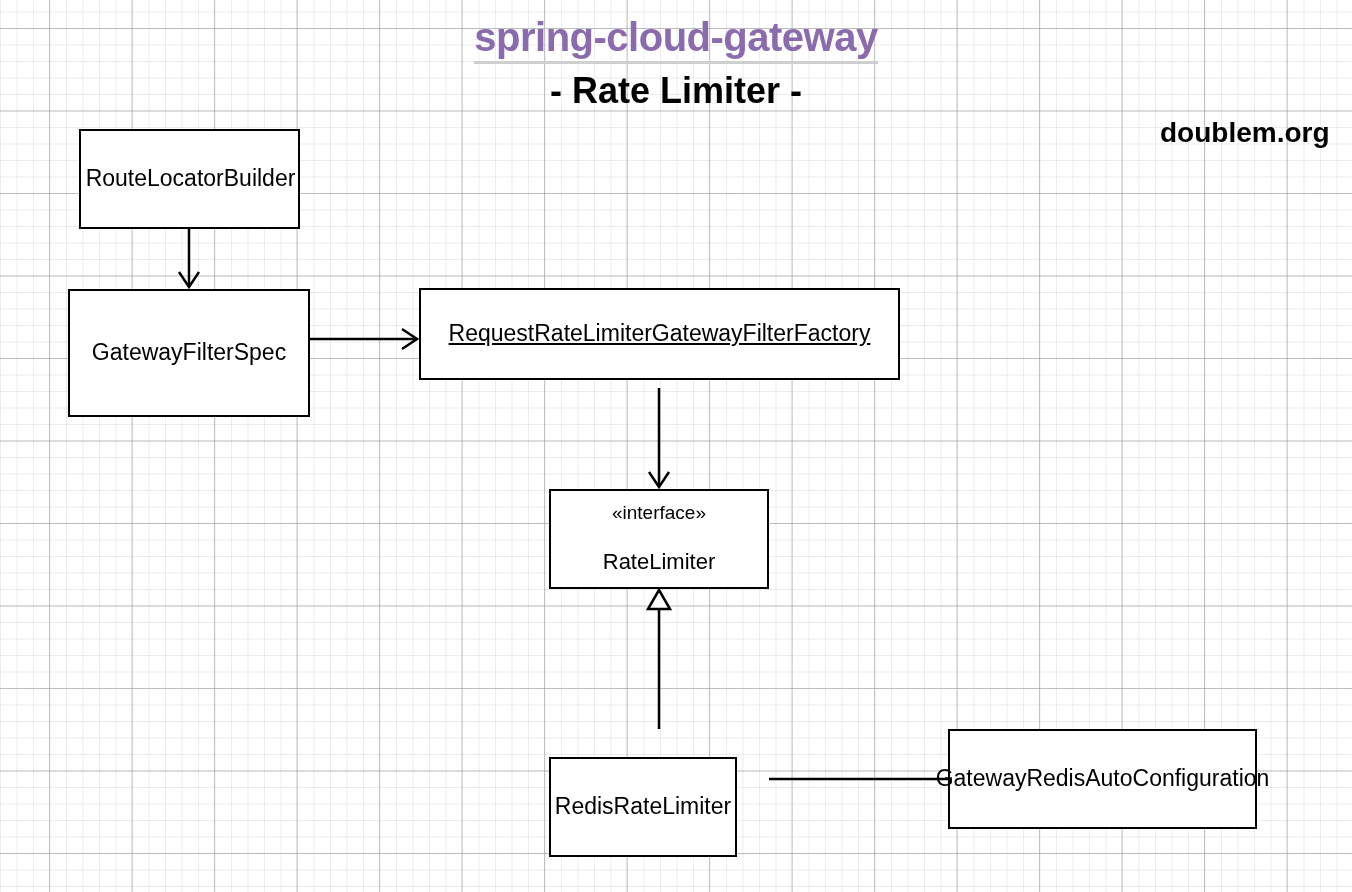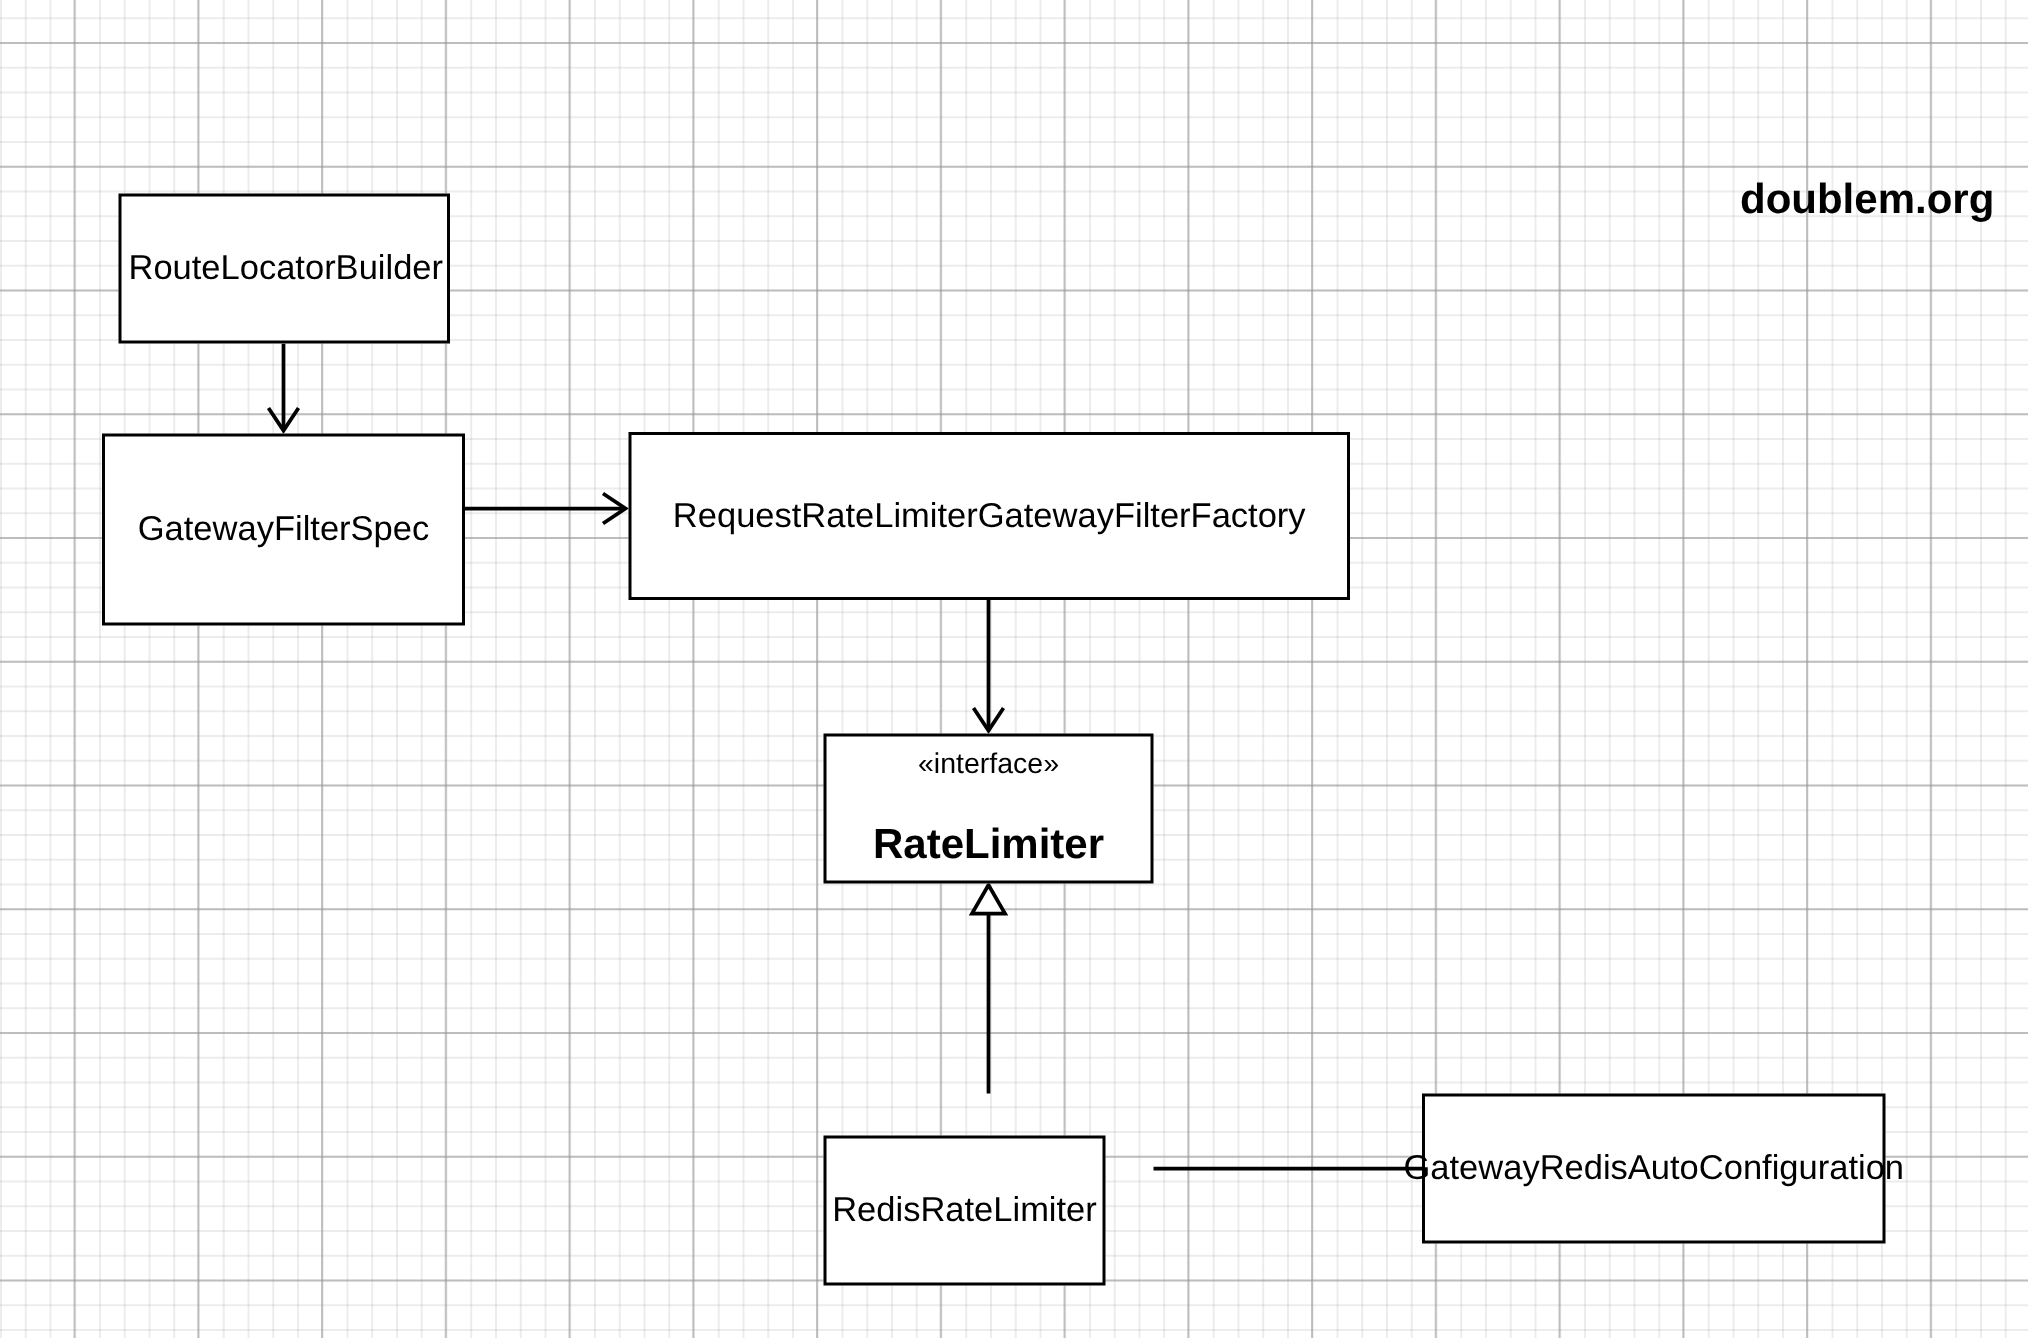--- a/index.html
+++ b/index.html
@@ -101,41 +101,45 @@
   .iface {
     flex-direction: column;
     line-height: 1.2;
   }
   .iface .stereotype {
     font-size: 19px;
     font-weight: normal;
     white-space: nowrap;
   }
   .iface .name {
-    font-size: 28px;
-    font-weight: bold;
+    font-size: 22px;
+    font-weight: normal;
     white-space: nowrap;
     margin-top: 2px;
   }
 
   
   #edges {
     position: absolute;
     left: 0;
     top: 0;
     width: 1352px;
     height: 892px;
     pointer-events: none;
   }
 </style>
 </head>
 <body>
 
 <div id="canvas">
 
+  <div class="title-block">
+    <span class="title-main" id="title-main" style="color: rgb(138, 107, 174); border-bottom-color: rgb(207, 207, 207);">spring-cloud-gateway</span>
+    <span class="title-sub" style="color: rgb(0, 0, 0);">- Rate Limiter -</span>
+  </div>
 
   <div class="watermark">doublem.org</div>
 
   <svg id="edges" viewBox="0 0 1352 892" xmlns="http://www.w3.org/2000/svg">
       <g>
         <path d="M189 229 L189 286" fill="none" stroke="#000000" stroke-width="2.5" stroke-linecap="butt"></path>
         <path d="M 179 272 L 189 287 L 199 272" fill="none" stroke="#000000" stroke-width="2.5" stroke-linecap="butt" stroke-linejoin="miter"></path>
       </g>
       <g>
         <path d="M310 339 L416 339" fill="none" stroke="#000000" stroke-width="2.5" stroke-linecap="butt"></path>
@@ -154,21 +158,21 @@
       </g>
     </svg>
 
   <div id="nodes">
       <div class="node clip" style="left: 79px; top: 129px; width: 221px; height: 100px; border-color: rgb(0, 0, 0);">
         <span class="label">RouteLocatorBuilder</span>
       </div>
       <div class="node" style="left: 68px; top: 289px; width: 242px; height: 128px; border-color: rgb(0, 0, 0);">
         <span class="label">GatewayFilterSpec</span>
       </div>
-      <div class="node" style="left: 419px; top: 288px; width: 481px; height: 112px; border-color: rgb(0, 0, 0);">
+      <div class="node" style="left: 419px; top: 288px; width: 481px; height: 92px; border-color: rgb(0, 0, 0); text-decoration: underline;">
         <span class="label">RequestRateLimiterGatewayFilterFactory</span>
       </div>
       <div class="node iface" style="left: 549px; top: 489px; width: 220px; height: 100px; border-color: rgb(0, 0, 0); gap: 22px;">
         <span class="stereotype">«interface»</span>
         <span class="name">RateLimiter</span>
       </div>
       <div class="node" style="left: 549px; top: 757px; width: 188px; height: 100px; border-color: rgb(0, 0, 0);">
         <span class="label">RedisRateLimiter</span>
       </div>
       <div class="node" style="left: 948px; top: 729px; width: 309px; height: 100px; border-color: rgb(0, 0, 0);">

